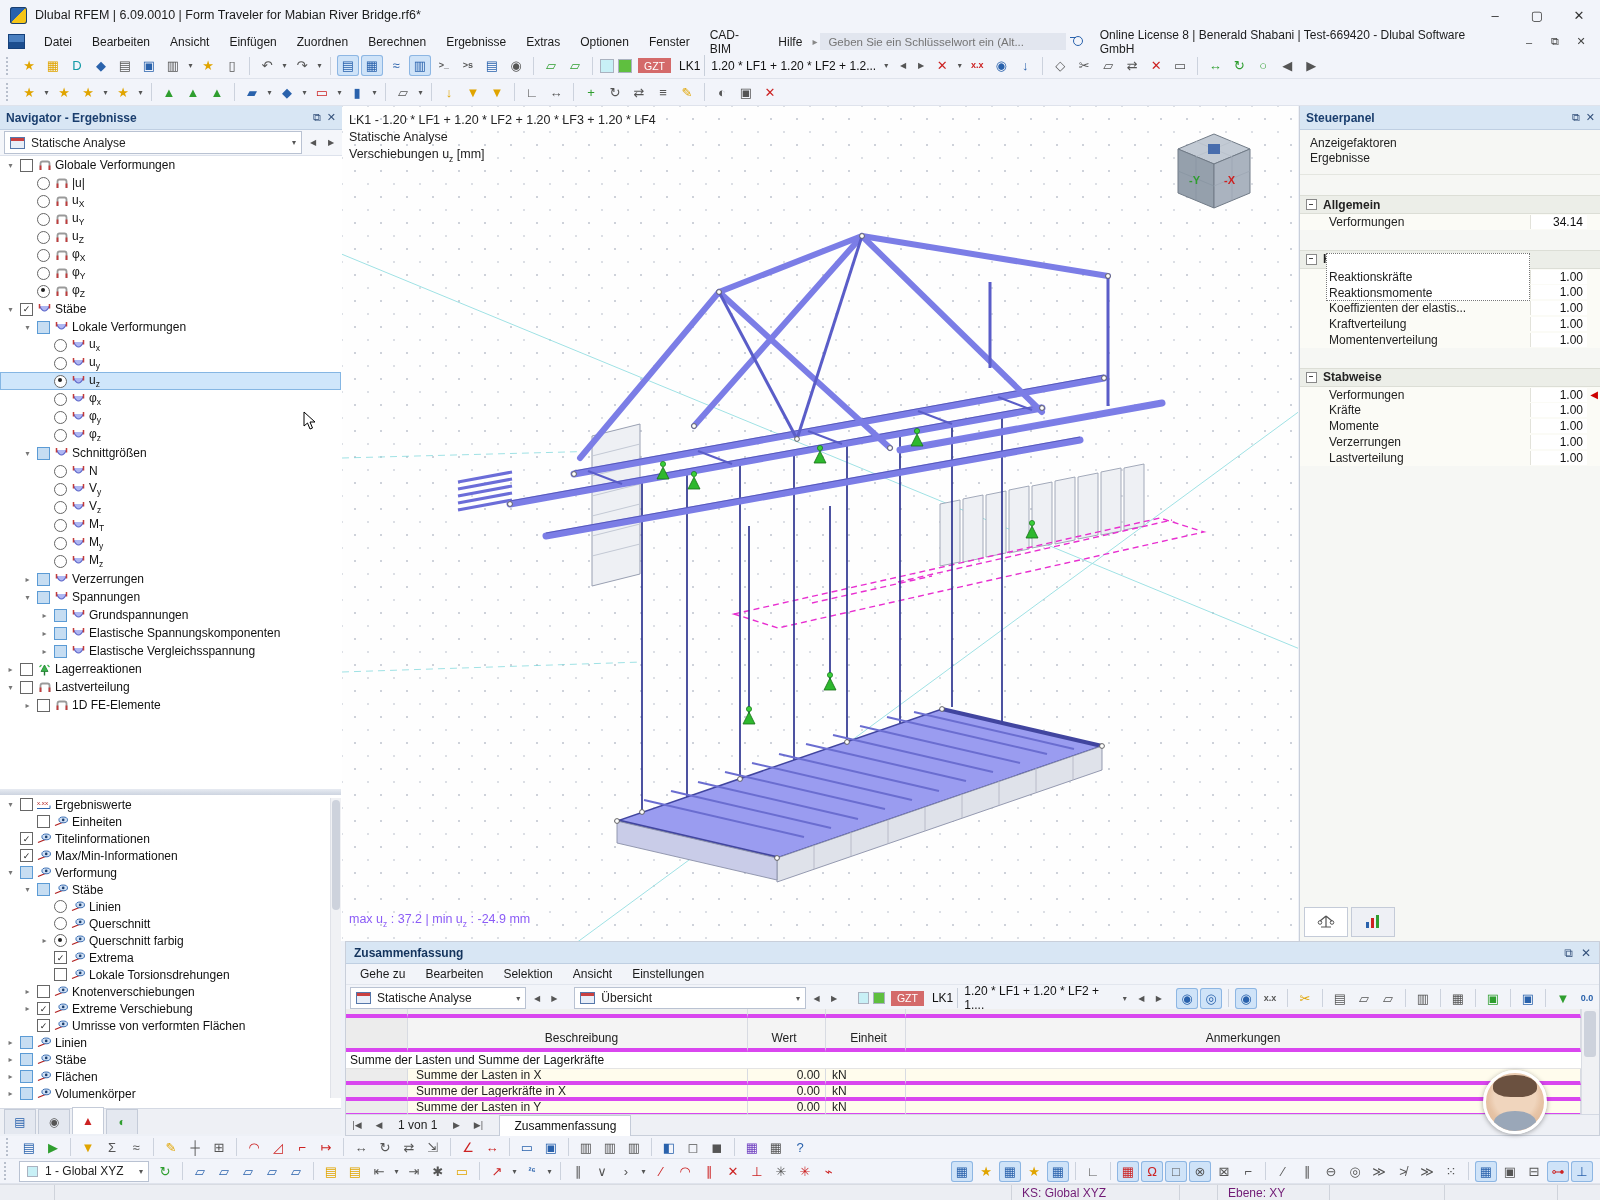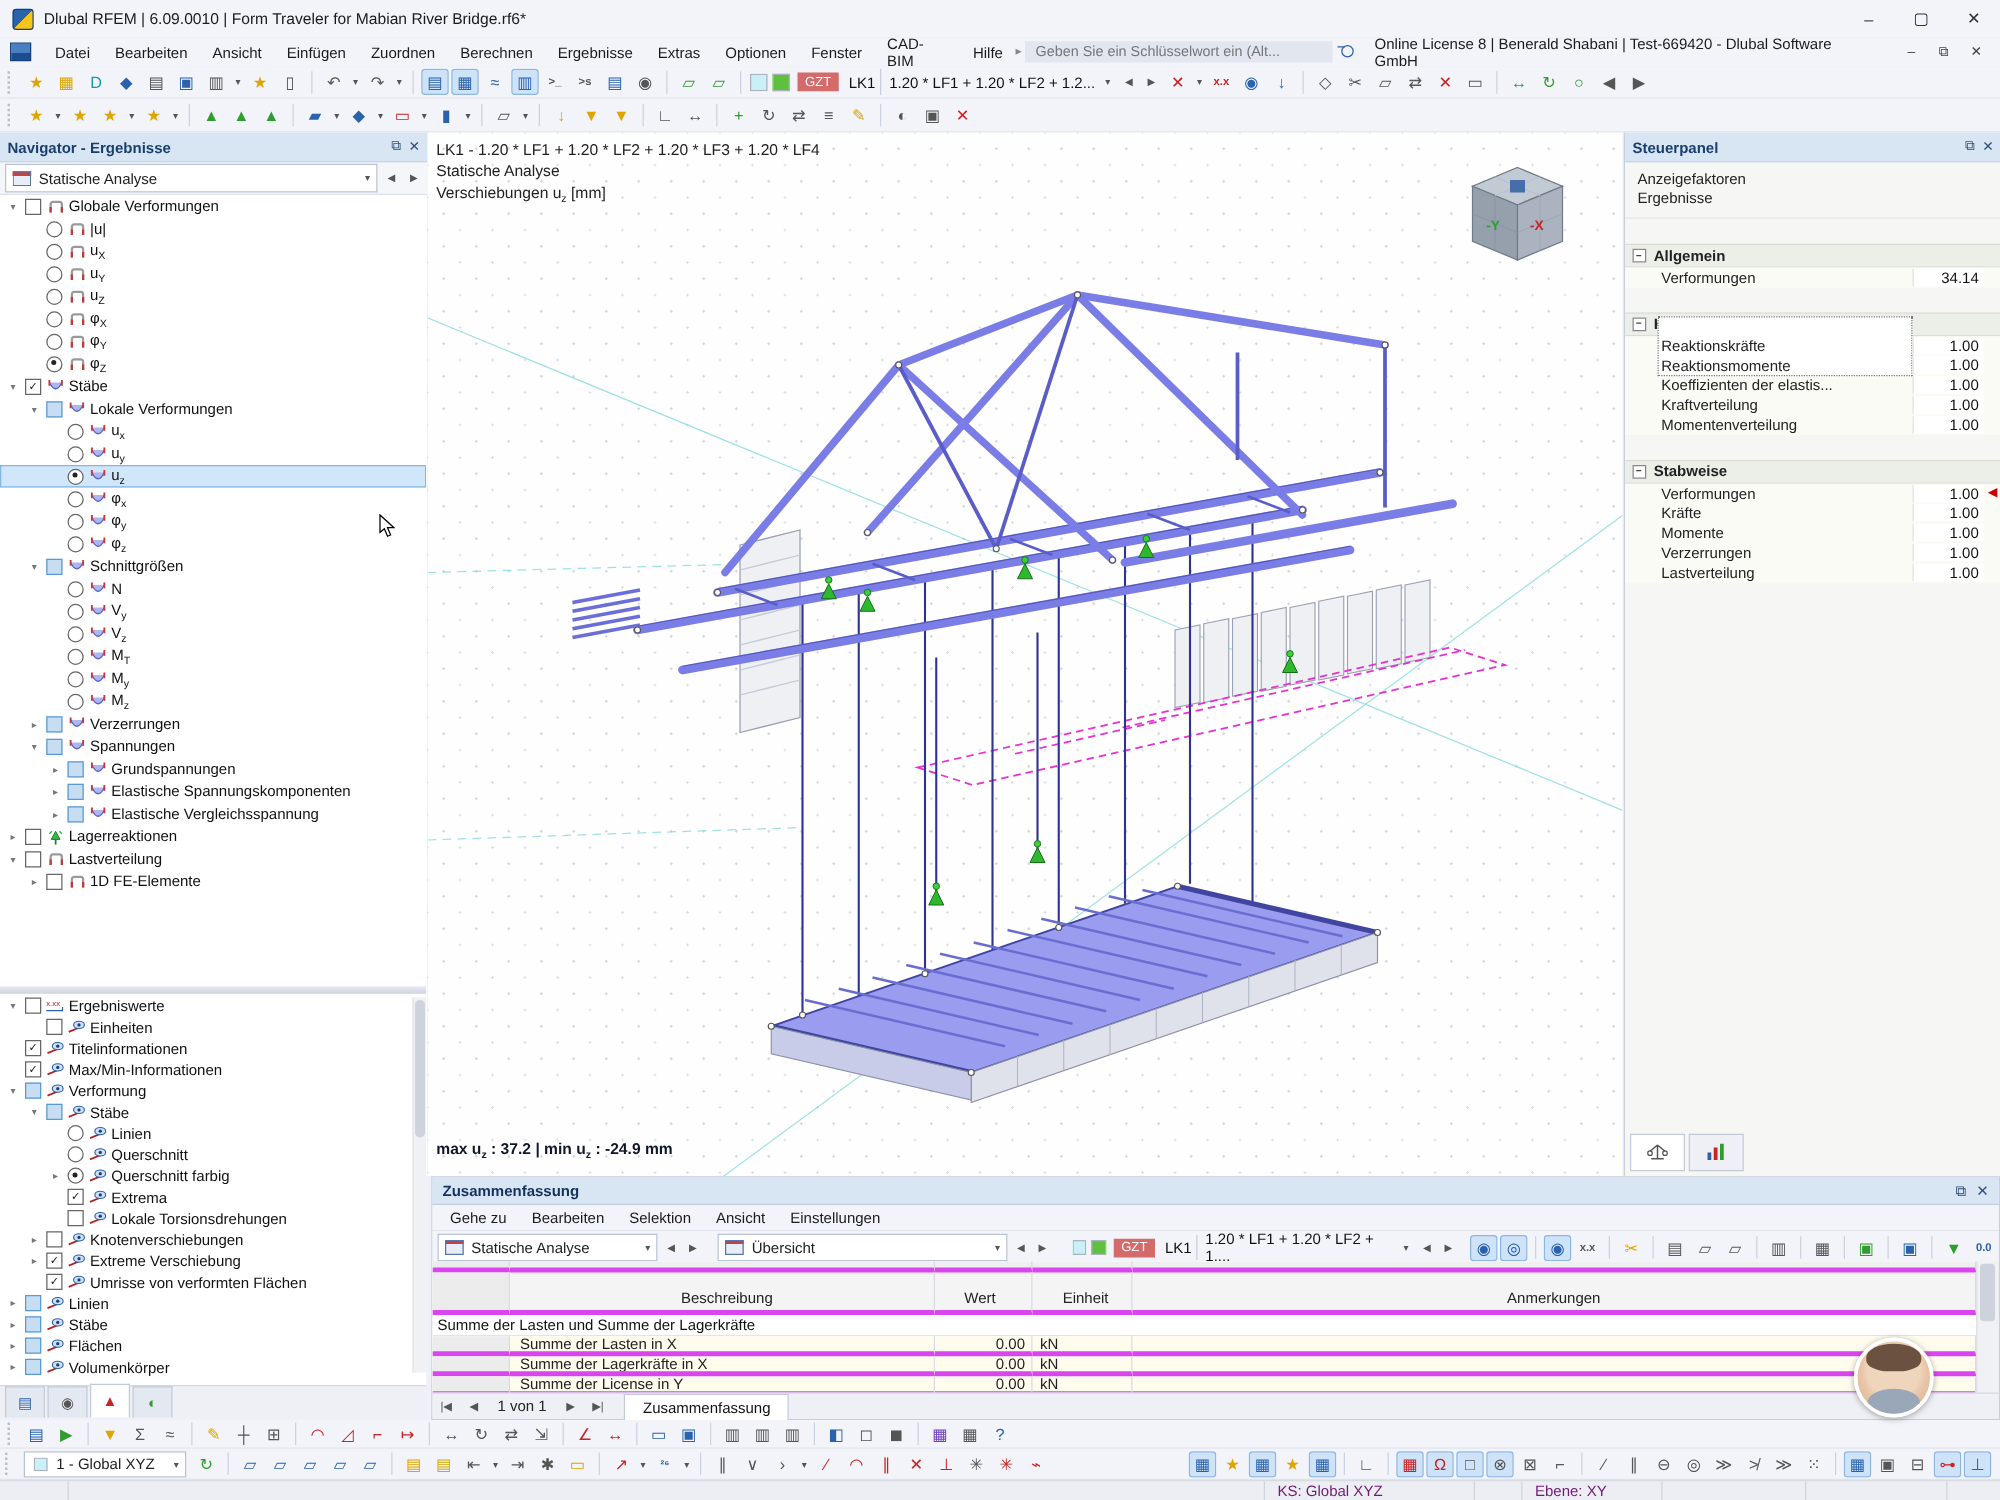--- a/index.html
+++ b/index.html
@@ -68,21 +68,21 @@
   .tabstrip{position:absolute;left:0;top:1002px;width:341px;height:26px;background:#eef0f5;border-top:1px solid #d4d9e3;display:flex;align-items:flex-end;padding-left:4px;box-sizing:border-box;}
   .ntab{width:30px;height:24px;border:1px solid #c4cbd8;border-bottom:none;background:#e4e8f0;margin-right:2px;display:flex;align-items:center;justify-content:center;font-size:12px;}
   .ntab.act{background:#fff;height:26px;}
   .cursor-arrow{position:absolute;left:303px;top:305px;width:13px;height:19px;z-index:40;}
   
   #viewport{position:absolute;left:342px;top:0;width:956px;height:835px;background:#fefefe;overflow:hidden;}
   #dotgrid{position:absolute;inset:0;background-image:radial-gradient(circle,#c2c7d1 0.9px,transparent 1.1px);background-size:26px 26px;opacity:.8;}
   #dotgrid2{position:absolute;inset:0;background-image:radial-gradient(circle,#cdd2da 0.8px,transparent 1px);background-size:26px 26px;background-position:13px 13px;opacity:.7;}
   #scene{position:absolute;inset:0;}
   .vp-overlay{position:absolute;left:7px;top:6px;color:#222;font-size:12.5px;line-height:17px;}
-  #maxmin{position:absolute;left:7px;bottom:13px;color:#0f172a;font-size:12.5px;font-weight:bold;}
+  #maxmin{position:absolute;left:7px;bottom:13px;color:#8b5cf6;font-size:12.5px;}
   #navcube{position:absolute;right:38px;top:22px;width:92px;height:92px;}
   
   #sidepanel{position:absolute;left:1299px;top:0;width:301px;height:835px;background:#f6f7f4;border-left:1px solid #c9cfda;}
   #sp-sub{padding:6px 10px 8px;color:#222;line-height:15px;background:#f6f7f4;border-bottom:1px solid #e4e6e0;}
   .spgroup{margin-top:20px;}
   .spghdr{display:flex;align-items:center;height:17px;padding-left:6px;color:#222;font-weight:bold;background:#eceee8;border-top:1px solid #dcded6;border-bottom:1px solid #dcded6;}
   .boxminus{width:9px;height:9px;border:1px solid #888;background:#fff;margin-right:6px;position:relative;flex:none;}
   .boxminus:after{content:"";position:absolute;left:1.5px;top:3.5px;width:4.5px;height:1px;background:#444;}
   .sprow{display:flex;align-items:center;height:15.8px;padding-left:26px;background:#fbfbf6;}
   .sprow .l{flex:1;border:1px dotted transparent;padding:16px 2px;color:#222;}
@@ -1447,21 +1447,21 @@
           </div>
           <div class="datarow">
             <div class="tcell c0"></div>
             <div class="tcell c1">Summe der Lagerkräfte in X</div>
             <div class="tcell c2">0.00</div>
             <div class="tcell c3">kN</div>
             <div class="tcell c4"></div>
           </div>
           <div class="datarow">
             <div class="tcell c0"></div>
-            <div class="tcell c1">Summe der License in Y</div>
+            <div class="tcell c1">Summe der Lasten in Y</div>
             <div class="tcell c2">0.00</div>
             <div class="tcell c3">kN</div>
             <div class="tcell c4"></div>
           </div>
         </div>
     </div>
     <div id="bp-scroll">
         <div class="thumb"></div>
       </div>
 

